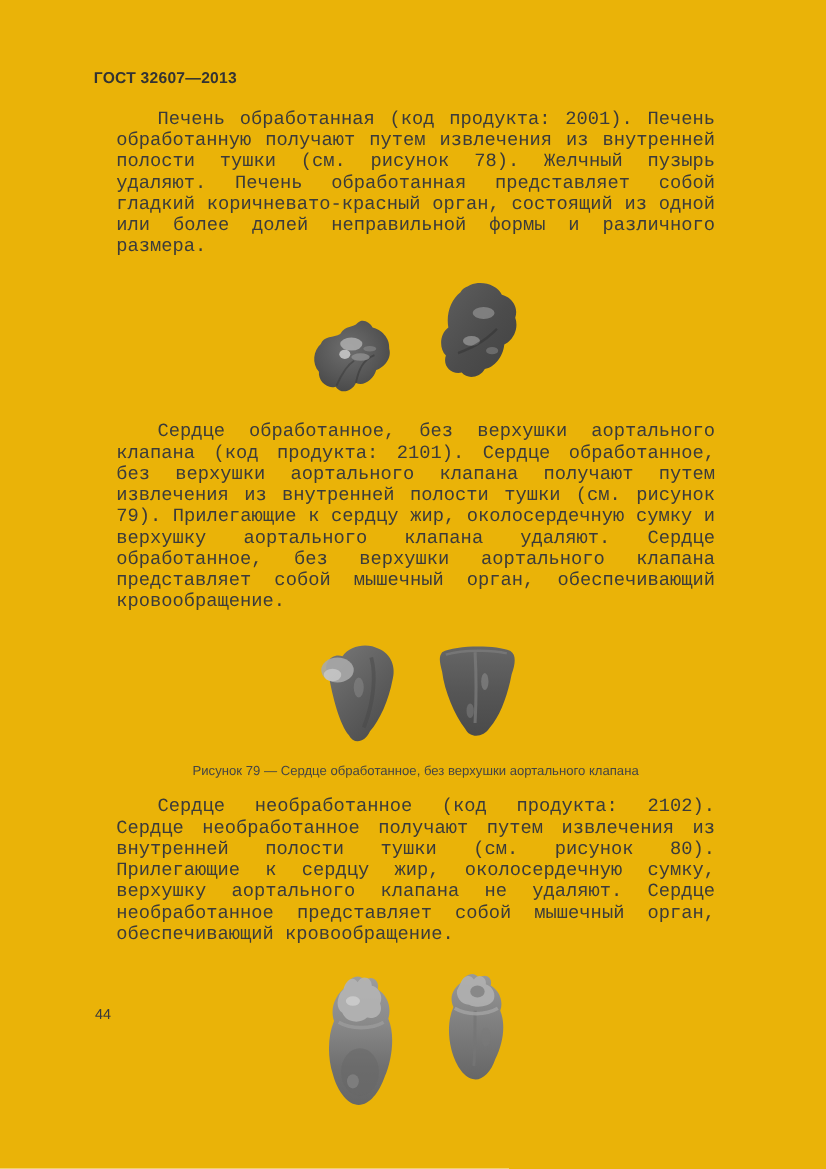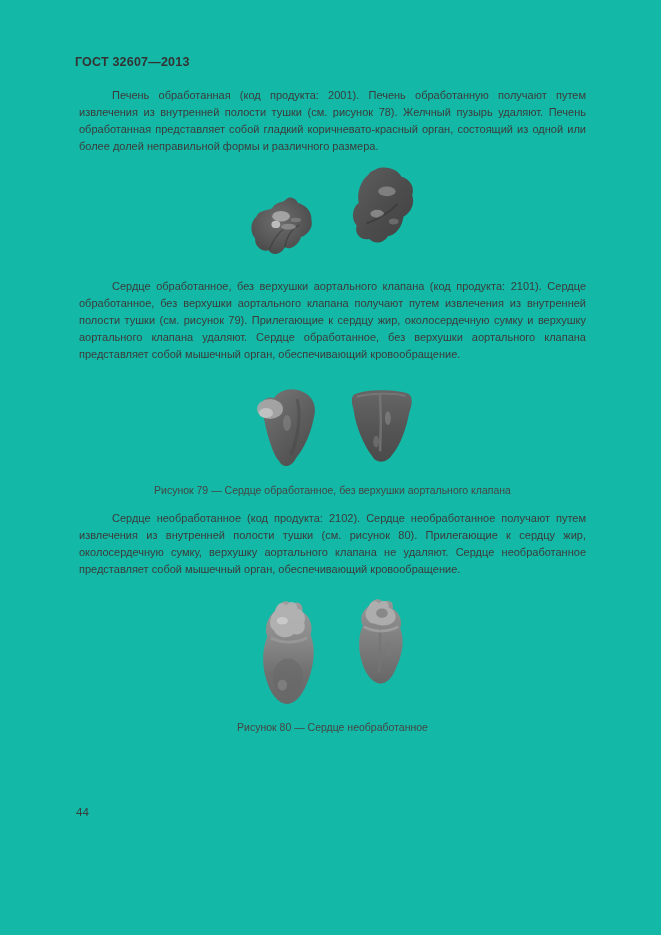--- a/index.html
+++ b/index.html
@@ -4,45 +4,46 @@
 <style>
   html, body {
     margin: 0;
     padding: 0;
     background: #ffffff;
   }
   .page {
     position: relative;
     width: 661px;
     height: 935px;
-    background: #14b8a6;
+    background: #eab308;
     font-family: "Liberation Sans", sans-serif;
     color: #3b3b3b;
     overflow: hidden;
     box-sizing: border-box;
     padding-top: 55px;
   }
   .content {
     width: 515px;
     margin-left: 75px;
   }
   .doc-header {
     font-size: 12.5px;
     font-weight: bold;
     letter-spacing: 0.2px;
     color: #333333;
   }
   p.body-text {
-    margin: 4px;
+    margin: 18px;
     margin-top: 18px;
-    font-size: 11px;
+    font-size: 15px;
     line-height: 17px;
     text-align: justify;
     text-indent: 33px;
     color: #3b3b3b;
+    font-family: Liberation Mono, monospace;
   }
   p.body-text.p2 { margin-top: 12px; }
   p.body-text.p3 { margin-top: 14px; }
   .figure {
     margin: 0 auto;
     text-align: center;
   }
   .figure-images {
     display: flex;
     justify-content: center;
@@ -181,19 +182,18 @@
             </linearGradient>
           </defs>
           <path d="M20,12 C23,5 31,3 34,9 C40,4 46,9 44,15 C51,19 55,28 52,36 C57,48 54,64 48,76 C44,88 36,95 29,93 C21,91 14,80 11,67 C8,54 9,42 13,33 C9,24 13,17 20,12 Z" fill="url(#ug2)"></path>
           <path d="M19,13 C21,7 27,5 30,10 C34,4 41,8 40,14 C46,16 49,23 46,28 C42,33 32,34 26,31 C19,31 15,24 16,19 Z" fill="#b0b0b0" opacity="0.9"></path>
           <ellipse cx="33" cy="20" rx="6" ry="5" fill="#777777" opacity="0.7"></ellipse>
           <path d="M31,36 C31,52 31,68 30,82" stroke="#757575" stroke-width="2.5" fill="none" opacity="0.8"></path>
           <path d="M14,34 C24,40 40,40 50,34" stroke="#a6a6a6" stroke-width="3" fill="none" opacity="0.75"></path>
           <ellipse cx="40" cy="58" rx="4" ry="8" fill="#7a7a7a" opacity="0.5"></ellipse>
         </svg>
       </div>
-      <div class="caption">Рисунок 80 — Сердце необработанное</div>
     </div>
 
   </div>
 
   <div class="page-number">44</div>
 </div>
 
 </body></html>

